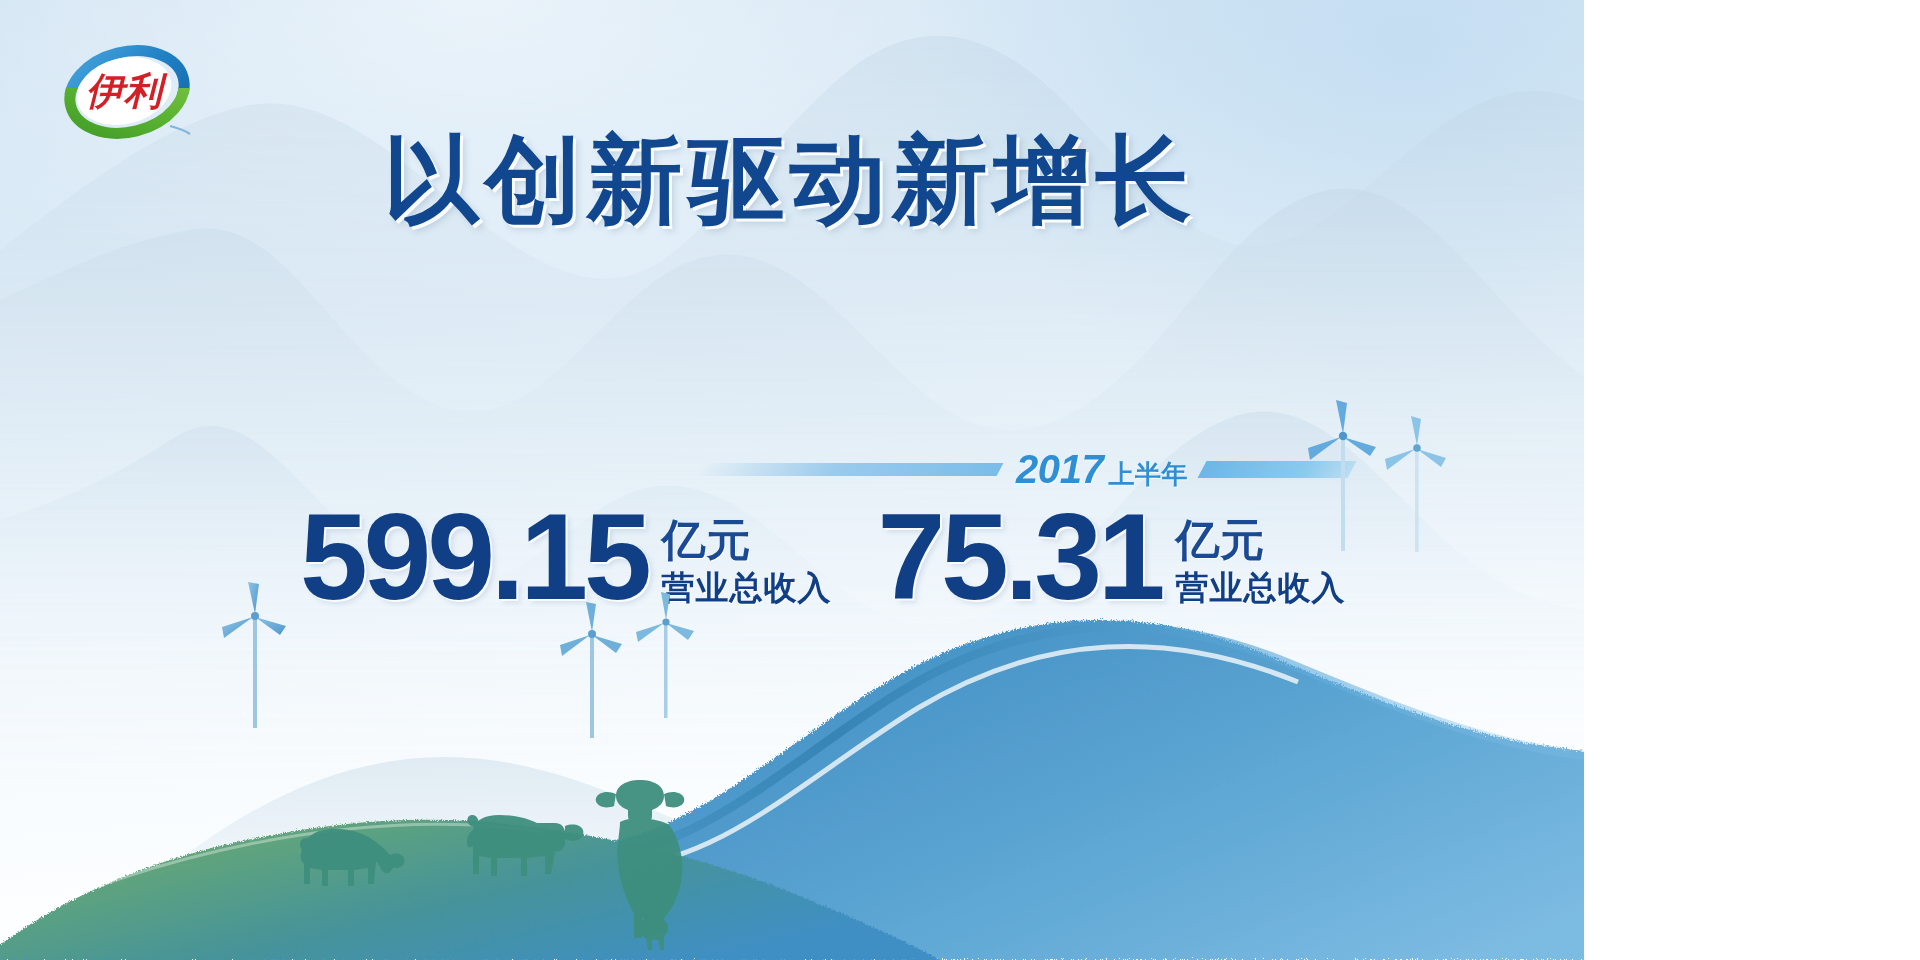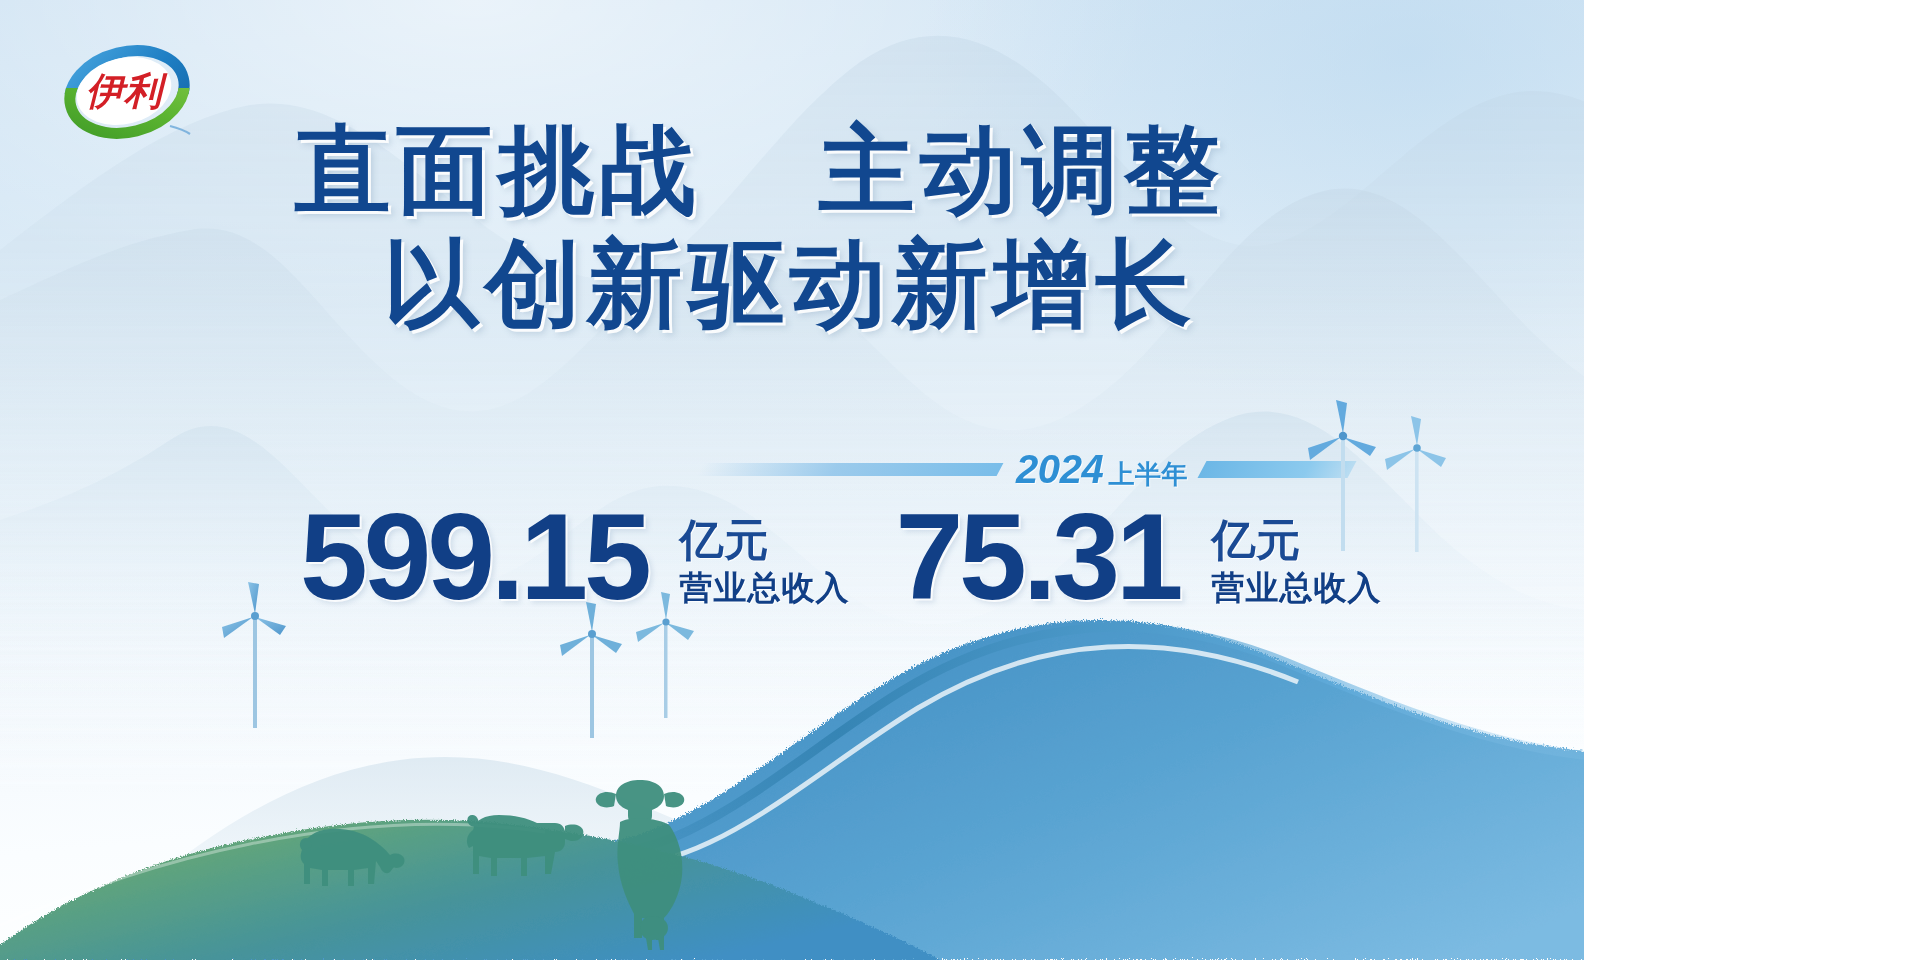--- a/index.html
+++ b/index.html
@@ -95,21 +95,21 @@
   .stat-value{
     font-family:"Liberation Sans","DejaVu Sans",sans-serif;
     font-weight:bold;
     font-size:122px;
     line-height:.92;
     color:#113f86;
     letter-spacing:-.035em;
     text-shadow:2px 2px 0 rgba(255,255,255,.85), 4px 4px 5px rgba(130,160,190,.25);
   }
   .stat-labels{
-    margin-left:32px;padding-top:16px;
+    margin-left:14px;padding-top:16px;
     display:flex;flex-direction:column;justify-content:flex-start;
   }
   .stat-unit{
     font-size:44px;font-weight:bold;color:#1a4a94;line-height:1.05;
     letter-spacing:.02em;
     text-shadow:1px 1px 0 rgba(255,255,255,.85);
   }
   .stat-name{
     font-size:33px;font-weight:bold;color:#113f86;line-height:1.15;
     margin-top:6px;letter-spacing:.03em;
@@ -211,32 +211,27 @@
 
       <ellipse cx="72" cy="49" rx="48" ry="33" fill="#ffffff" transform="rotate(-14 72 49)"></ellipse>
 
       <text x="72" y="62" text-anchor="middle" font-family="'DejaVu Sans','Liberation Sans',sans-serif" font-size="38" font-weight="bold" font-style="italic" fill="#d31f26">伊利</text>
 
       <path d="M118,84 C126,86 132,88 138,92" stroke="#6aa7d8" stroke-width="2.2" fill="none" opacity=".8"></path>
     </svg>
   </div>
 
   <div id="headline">
-    <div class="hl-line l1">
-      <span>直面挑战</span>
-      <span class="hl-gap"></span>
-      <span>主动调整</span>
-    </div>
     <div class="hl-line l2">以创新驱动新增长</div>
   </div>
 
   <div id="period-row">
     <div class="bar-left"></div>
     <div class="period-text">
-      <span class="period-year">2024</span>
+      <span class="period-year">2017</span>
       <span class="period-half">上半年</span>
     </div>
     <div class="bar-right"></div>
   </div>
 
   <div id="stats">
     <div class="stat">
       <div class="stat-value">599.15</div>
       <div class="stat-labels">
         <div class="stat-unit">亿元</div>

